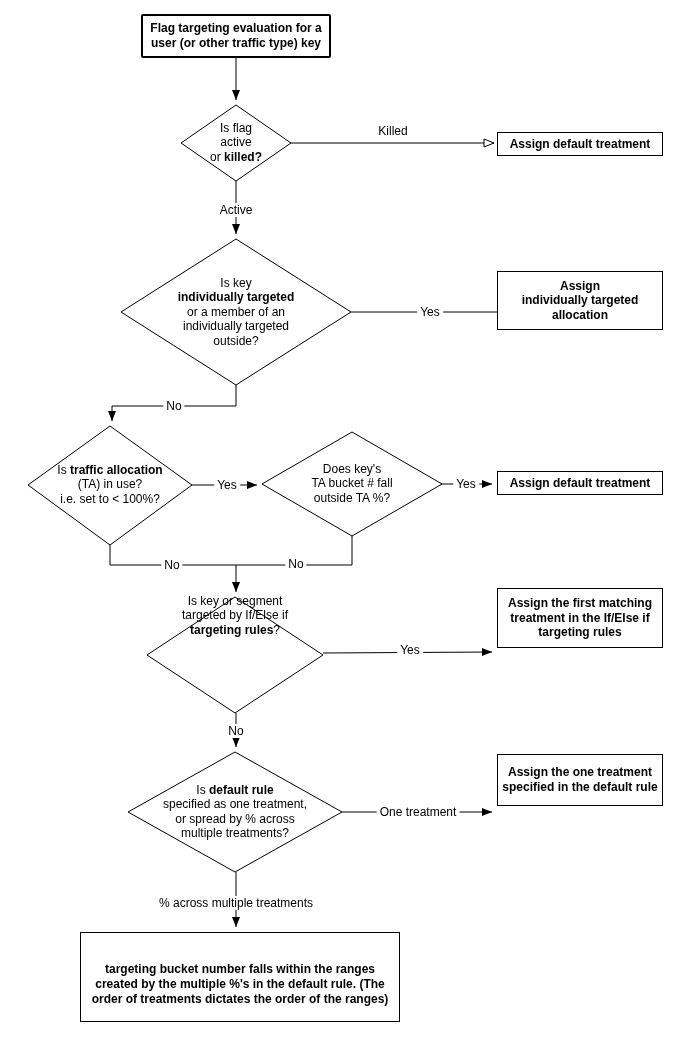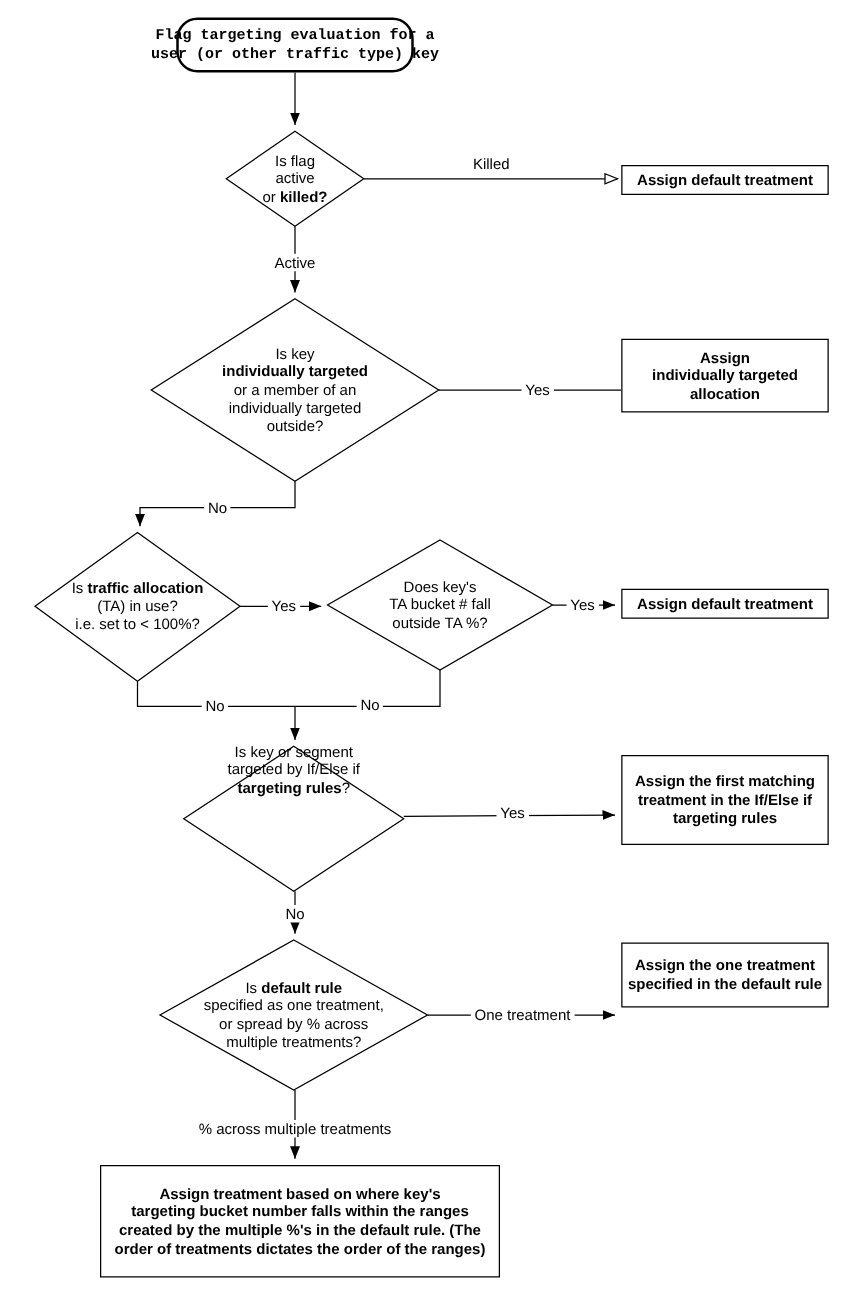--- a/index.html
+++ b/index.html
@@ -9,21 +9,21 @@
   }
   svg.wires{position:absolute;left:0;top:0;width:691px;height:1045px;}
   .box{
     position:absolute;border:1px solid #000;background:#fff;
     display:flex;align-items:center;justify-content:center;
     text-align:center;font-size:12px;font-weight:bold;line-height:1.22;
     box-sizing:border-box;padding:2px 3px;
   }
   .box .ln{white-space:nowrap;}
   .start{
-    border-radius:17px;border-width:2px;font-weight:bold;font-family:Liberation Mono, monospace;
+    border-radius:2px;border-width:2px;font-weight:bold;
   }
   .node-text{
     position:absolute;transform:translate(-50%,-50%);
     text-align:center;font-size:12px;line-height:1.2;white-space:nowrap;
   }
   .elabel{
     position:absolute;transform:translate(-50%,-50%);
     font-size:12px;background:#fff;padding:0 3px;white-space:nowrap;
   }
 </style>
@@ -124,38 +124,38 @@
       <span class="ln">Assign</span><br>
       <span class="ln">individually targeted</span><br>
       <span class="ln">allocation</span>
     </div>
   </div>
 
   <div class="box" style="left:497px;top:471px;width:166px;height:24px;">
     <span class="ln">Assign default treatment</span>
   </div>
 
-  <div class="box" style="left:497px;top:604px;width:166px;height:72px;">
+  <div class="box" style="left:497px;top:588px;width:166px;height:60px;">
     <div>
       <span class="ln">Assign the first matching</span><br>
       <span class="ln">treatment in the If/Else if</span><br>
       <span class="ln">targeting rules</span>
     </div>
   </div>
 
   <div class="box" style="left:497px;top:754px;width:166px;height:52px;">
     <div>
       <span class="ln">Assign the one treatment</span><br>
       <span class="ln">specified in the default rule</span>
     </div>
   </div>
 
   <div class="box" style="left:80px;top:932px;width:320px;height:90px;">
     <div>
-      <span class="ln">Assign treatment based on where key's</span><br>
+      <br>
       <span class="ln">targeting bucket number falls within the ranges</span><br>
       <span class="ln">created by the multiple %'s in the default rule. (The</span><br>
       <span class="ln">order of treatments dictates the order of the ranges)</span>
     </div>
   </div>
 
   <span class="elabel" style="left:393px;top:131px;">Killed</span>
   <span class="elabel" style="left:236px;top:210px;">Active</span>
   <span class="elabel" style="left:430px;top:312px;">Yes</span>
   <span class="elabel" style="left:174px;top:406px;">No</span>

